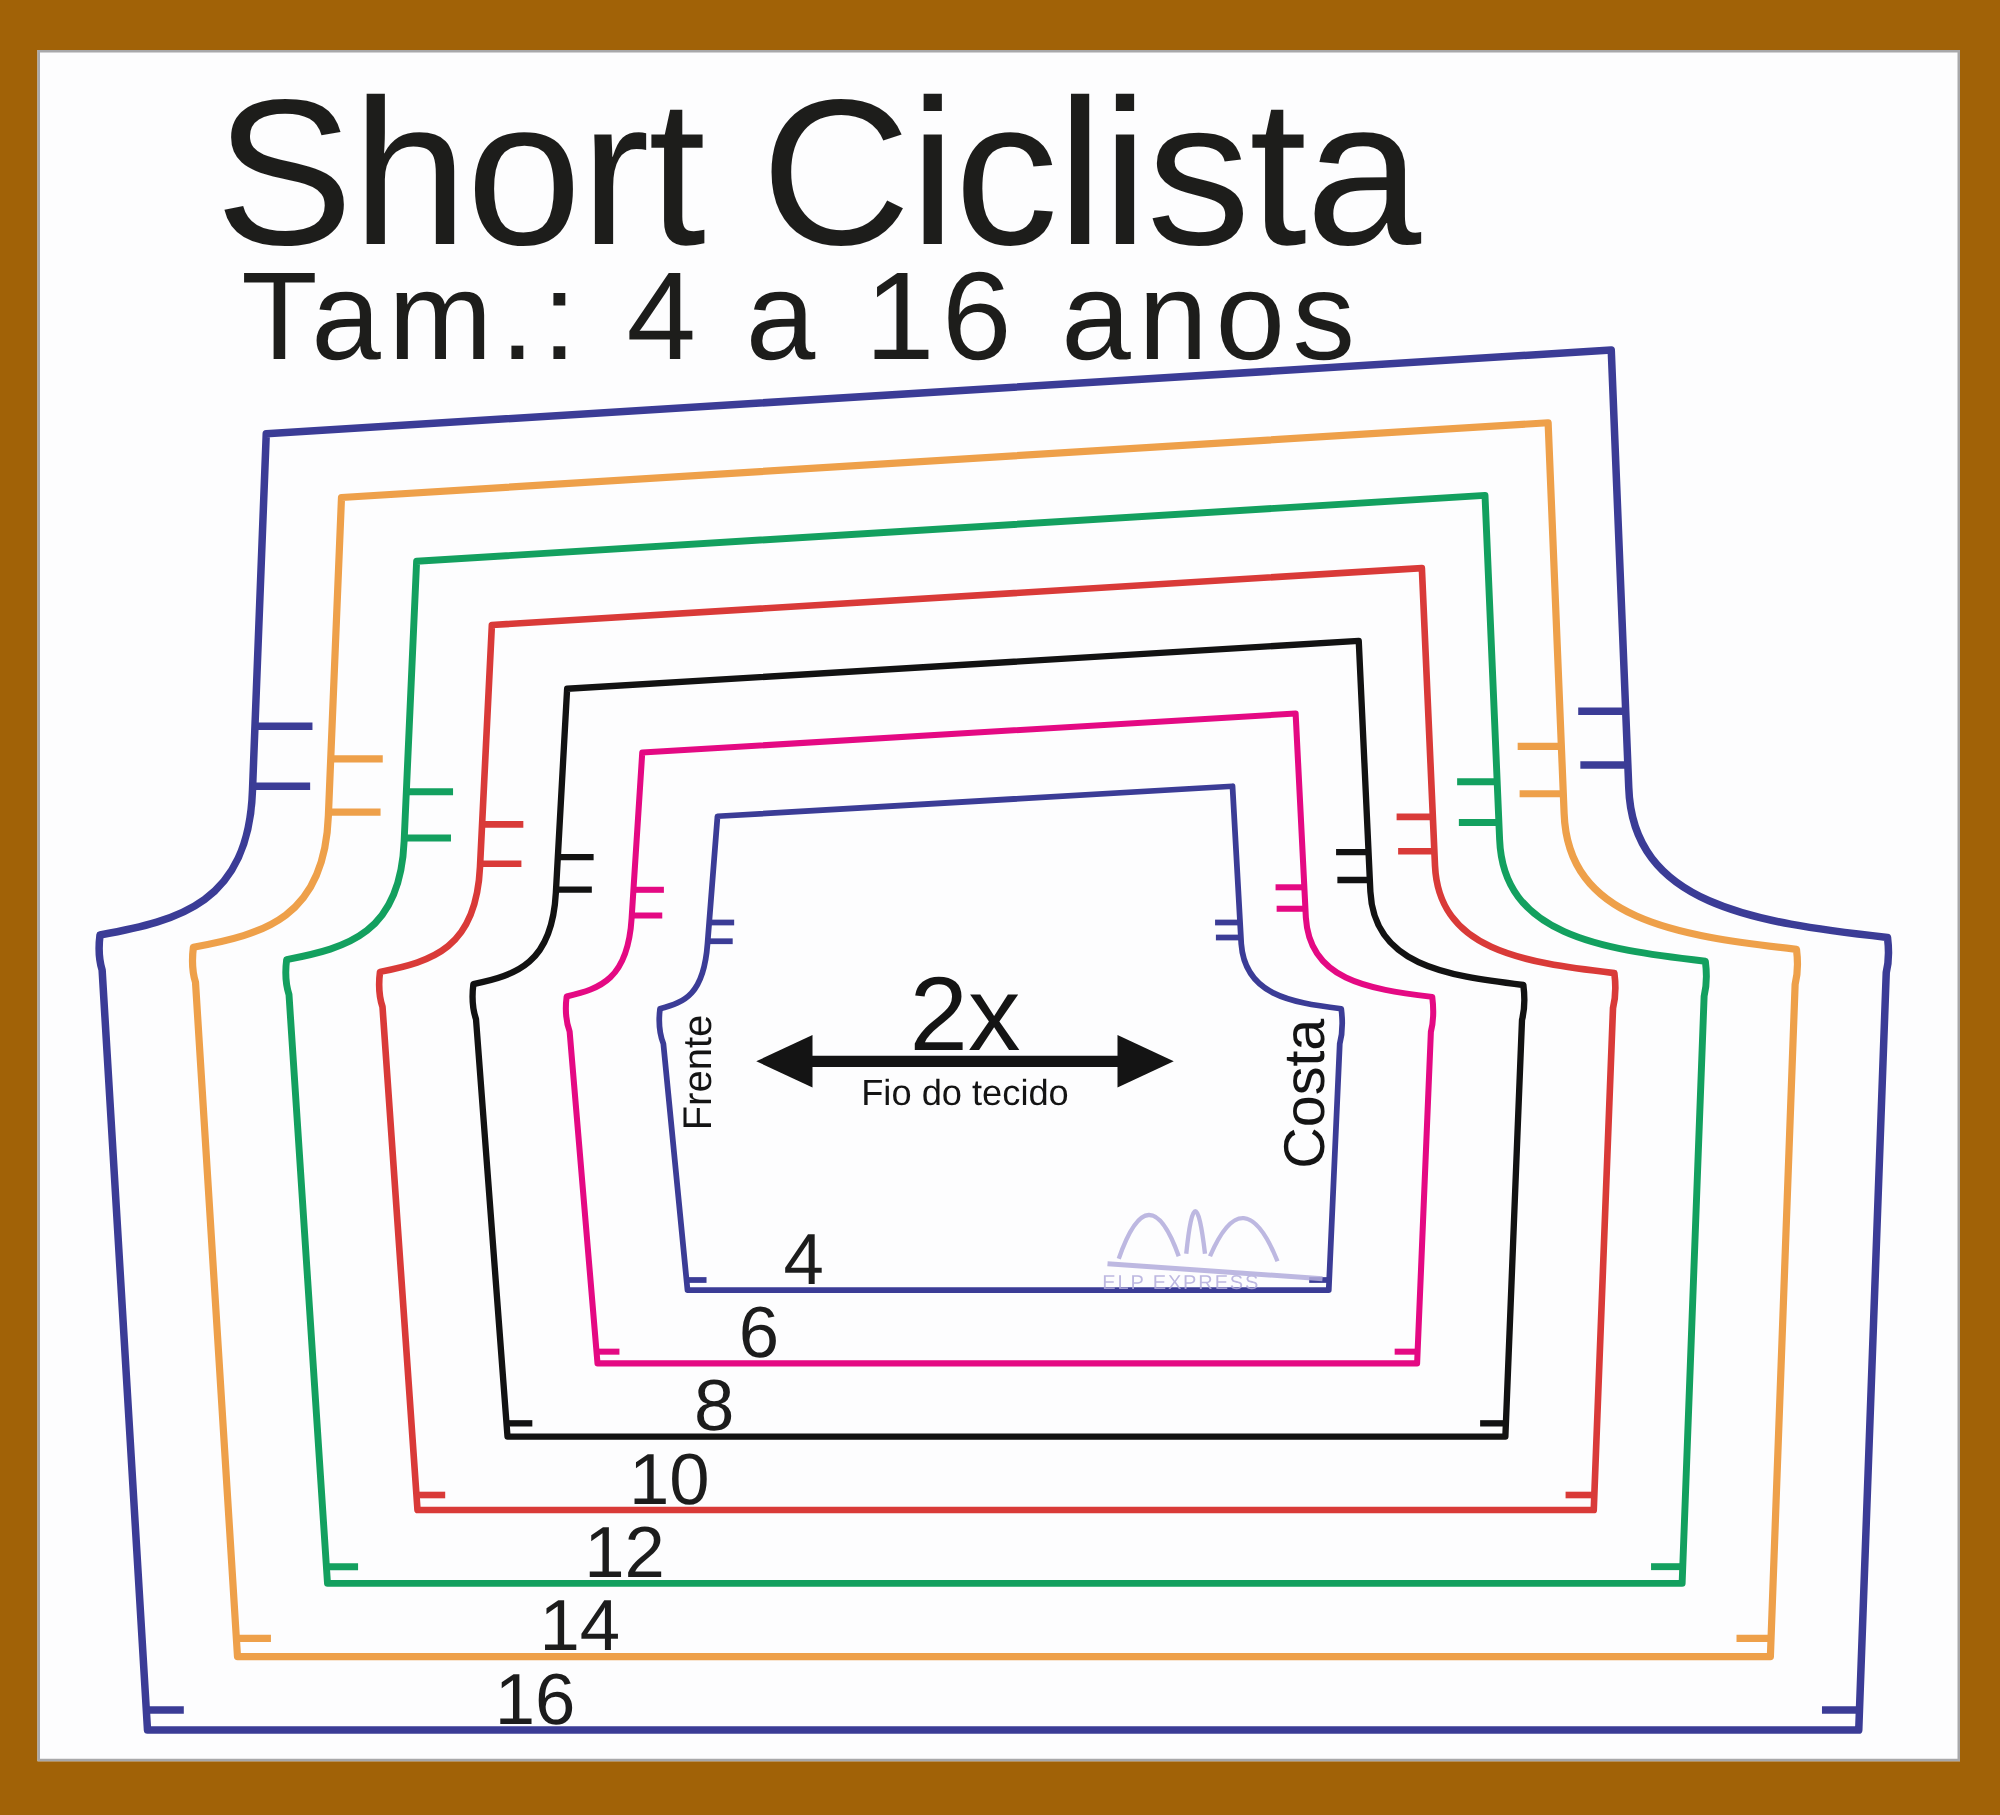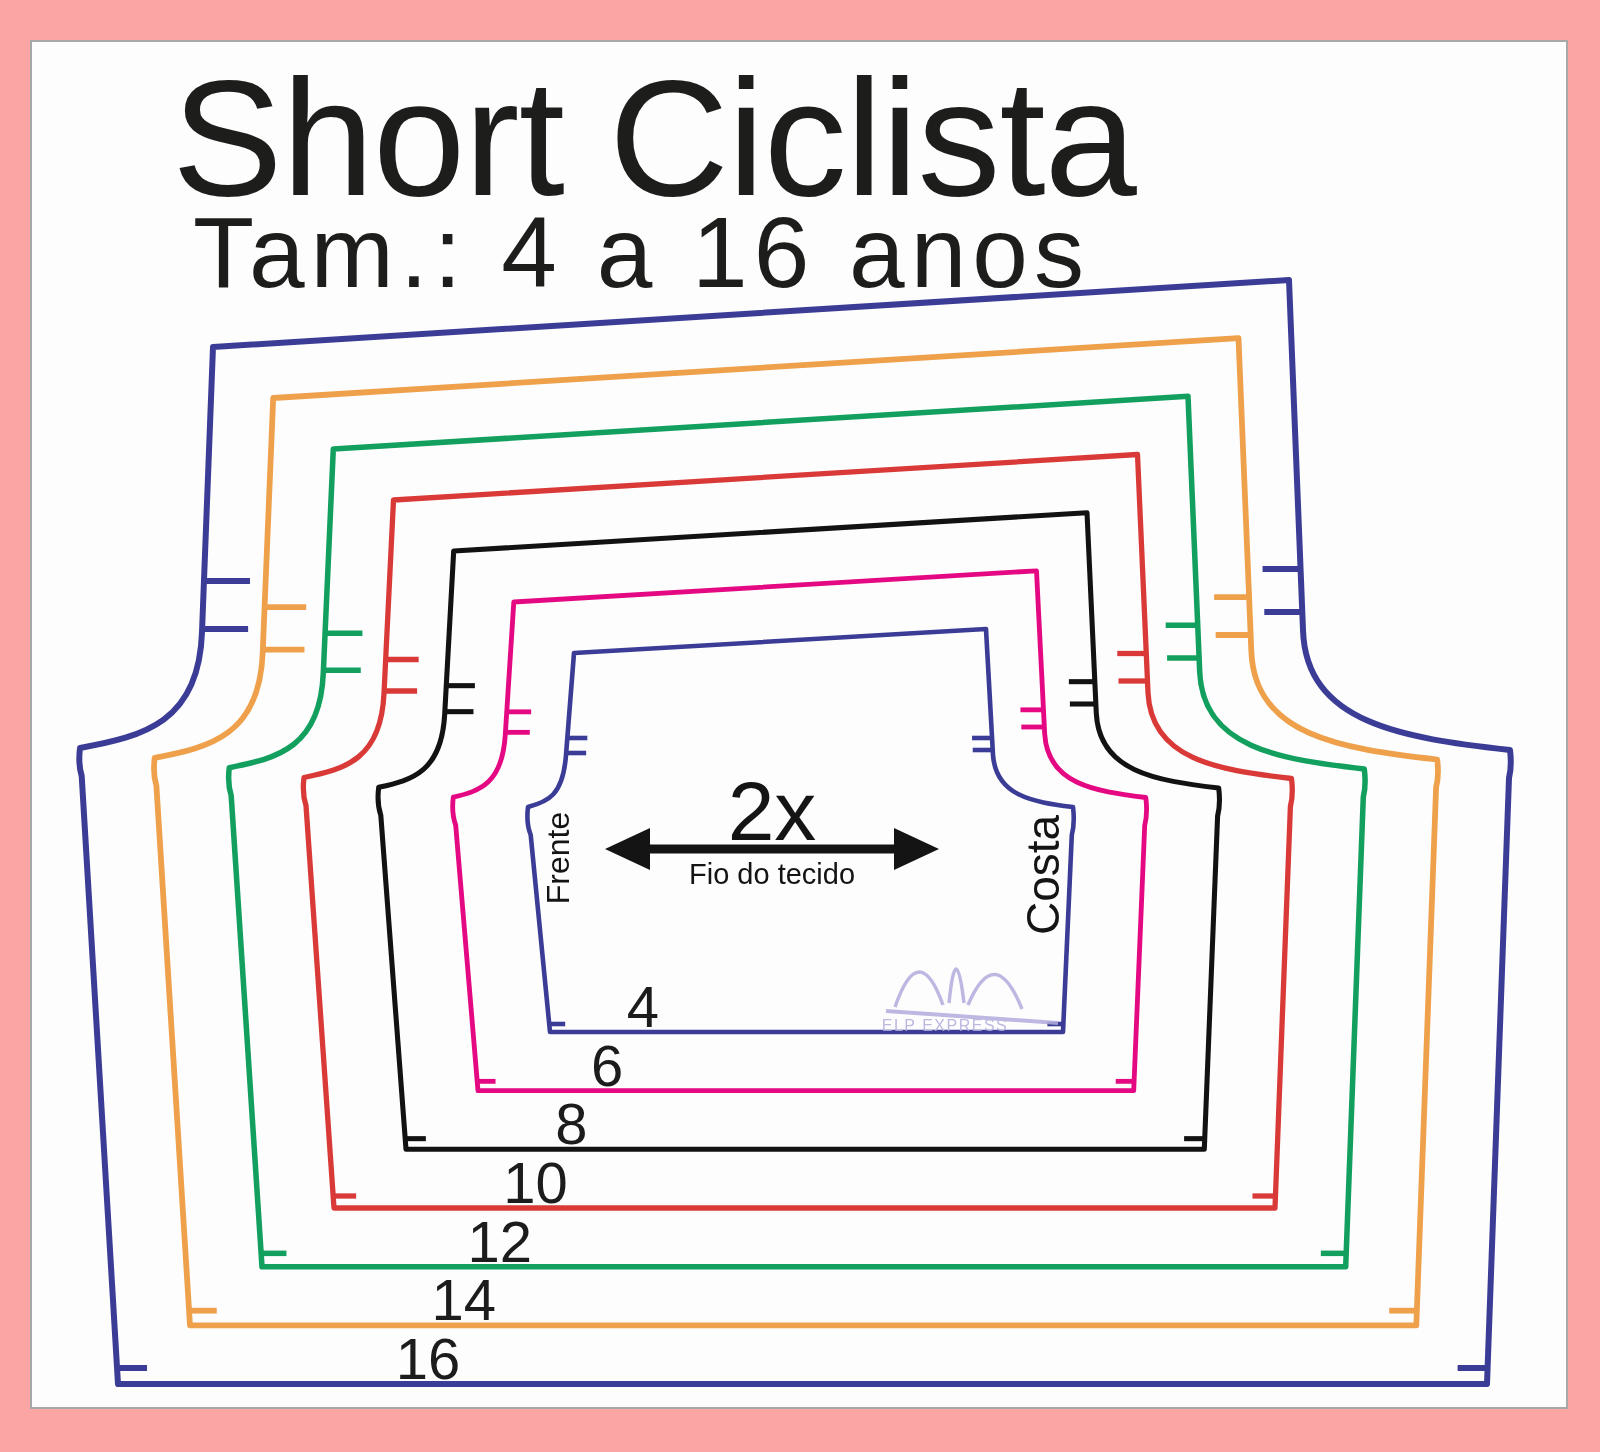--- a/index.html
+++ b/index.html
@@ -12,21 +12,21 @@
     background:#fdfdfe;border:2px solid #a8a8aa;
   }
   svg.diagram{position:absolute;left:0;top:0;}
   text{font-family:"Liberation Sans",sans-serif;}
   .title-text{letter-spacing:-1px;}
   .subtitle-text{letter-spacing:6px;}
 </style>
 </head>
 <body>
 
-<div class="stage" style="background: #fca5a5;">
+<div class="stage" style="background: #a16207;">
   <div class="panel" style="background: rgb(253, 253, 254); border-color: rgb(168, 168, 170);"></div>
 
   <svg class="diagram" width="1600" height="1452" viewBox="0 0 1600 1452">
 
     <text class="title-text" x="172" y="195" font-size="166" fill="#1d1d1b">Short Ciclista</text>
     <text class="subtitle-text" x="193" y="287" font-size="100" fill="#1d1d1b">Tam.: 4 a 16 anos</text>
 
     <g id="outlines">
         <path d="M213,347 L1289,280 L1303,630 C1306,723.6 1402.4,738 1510,750 Q1512,766 1509,778 L1487,1384 L118,1384 L81.7,776 Q78,764 80,748 C143.4,736.4 199,722.5 202,632 Z" fill="none" stroke="#3b3c96" stroke-width="6" stroke-linejoin="round"></path>
         <line x1="201.1157894736842" y1="629" x2="248.1157894736842" y2="629" stroke="#3b3c96" stroke-width="6"></line>

